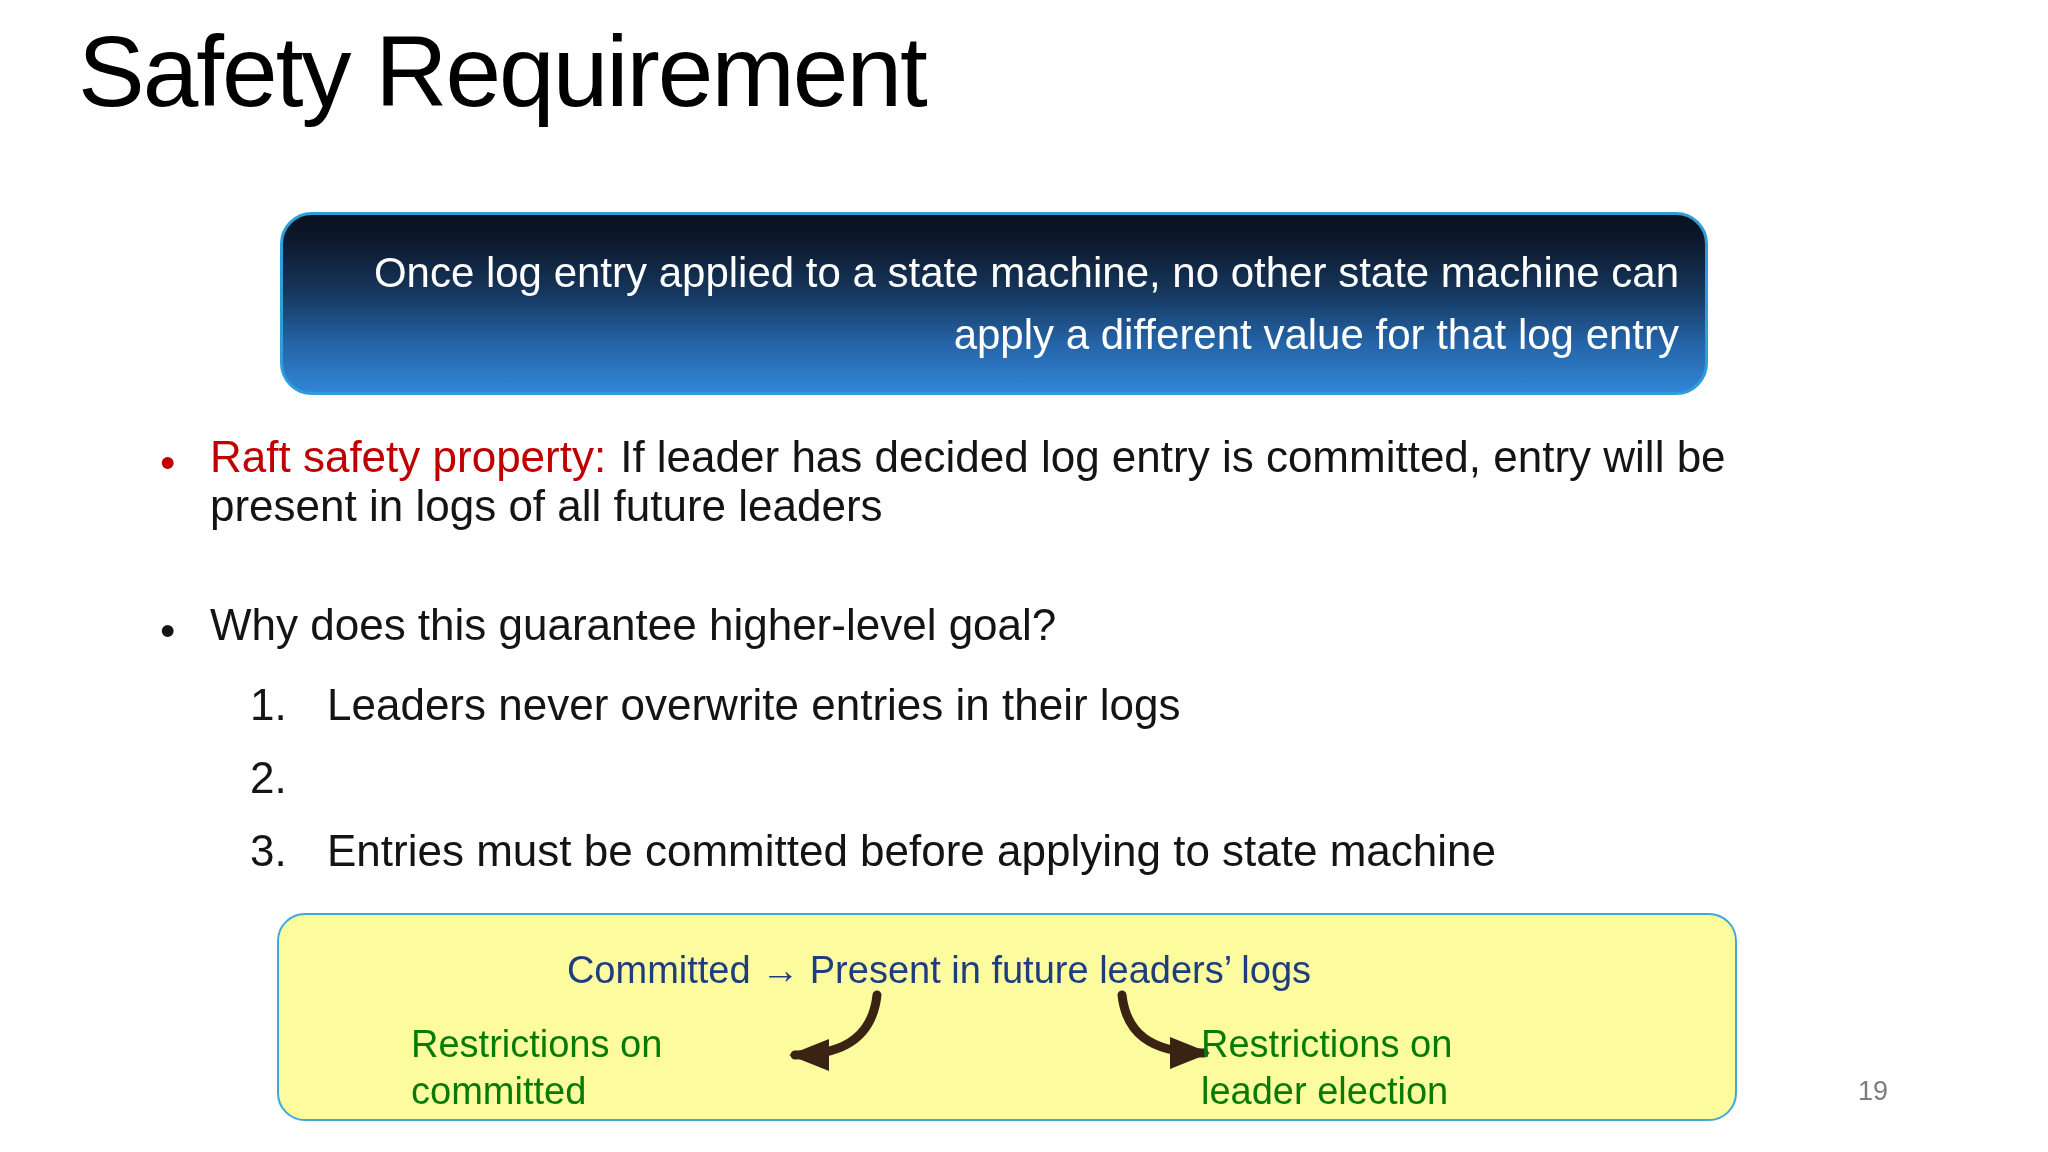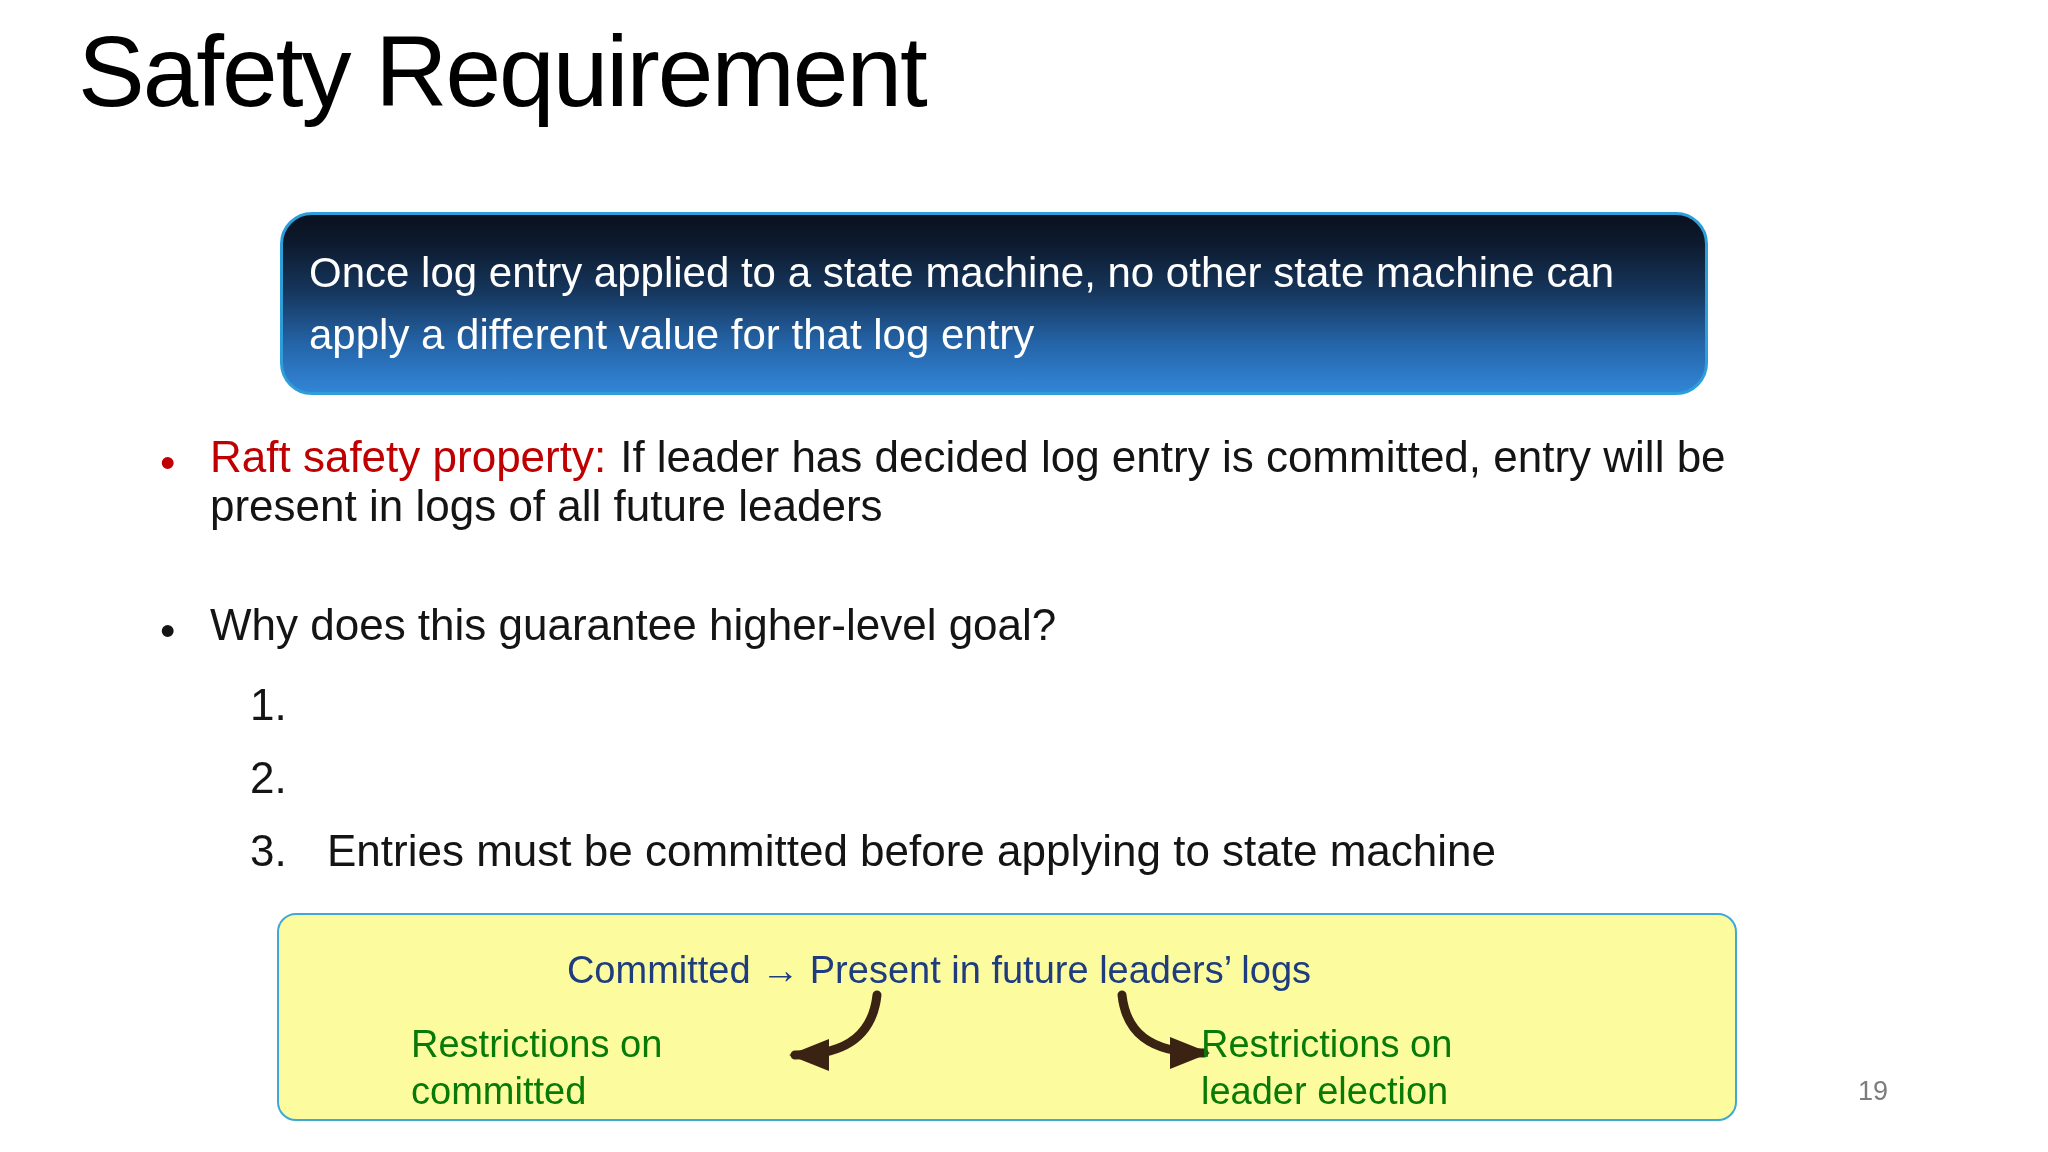--- a/index.html
+++ b/index.html
@@ -10,21 +10,21 @@
     position:absolute;left:78px;top:14px;margin:0;
     font-size:100px;font-weight:500;color:#000000;letter-spacing:-2px;
     white-space:nowrap;
   }
 
   
   .callout{
     position:absolute;left:280px;top:212px;width:1428px;height:183px;
     box-sizing:border-box;border:3px solid #2E9ED9;border-radius:32px;
     background:linear-gradient(180deg,#0a1120 0%,#0d1a2e 16%,#16375e 44%,#2463a6 72%,#2e7cca 92%,#3184d6 100%);
-    display:flex;align-items:center;
+    display:flex;align-items:center;text-align:right;
   }
   .callout-text{
     padding:0 26px;color:#ffffff;font-size:42px;line-height:62px;font-weight:400;
   }
 
   .bullet{position:absolute;display:flex;color:#141414;}
   .bullet .dot{width:50px;flex:0 0 50px;font-size:44px;line-height:62px;}
   .bullet .btext{font-size:44px;line-height:49px;width:1560px;}
   .b1{left:160px;top:432px;}
   .b1 .dot{color:#C00000;}
@@ -32,21 +32,21 @@
   .red-lead{color:#C00000;}
   .rest{margin-left:14px;}
 
   .numlist{position:absolute;left:250px;top:676px;margin:0;padding:0;list-style:none;}
   .numitem{display:flex;height:73px;font-size:44px;line-height:58px;color:#141414;}
   .numitem .num{width:77px;flex:0 0 77px;}
 
   
   .summary{
     position:absolute;left:277px;top:913px;width:1460px;height:208px;
-    box-sizing:border-box;border:2px solid #3FA8D8;border-radius:19px;
+    box-sizing:border-box;border:2px solid #3FA8D8;border-radius:28px;
     background:#FCFC9E;
   }
   .sum-header{
     position:absolute;left:210px;top:34px;width:900px;text-align:center;
     font-size:38px;color:#1F3D7E;font-weight:400;
   }
   .green-label{
     position:absolute;top:106px;width:420px;text-align:left;
     font-size:38px;line-height:47px;color:#077A07;
   }
@@ -76,20 +76,21 @@
   </div>
 
   <div class="bullet b2">
     <span class="dot">•</span>
     <div class="btext">Why does this guarantee higher-level goal?</div>
   </div>
 
   <ol class="numlist">
     <li class="numitem">
       <span class="num">1.</span>
+      <span class="ntext">Leaders never overwrite entries in their logs</span>
     </li>
     <li class="numitem">
       <span class="num">2.</span>
     </li>
     <li class="numitem">
       <span class="num">3.</span>
       <span class="ntext">Entries must be committed before applying to state machine</span>
     </li>
   </ol>
 

